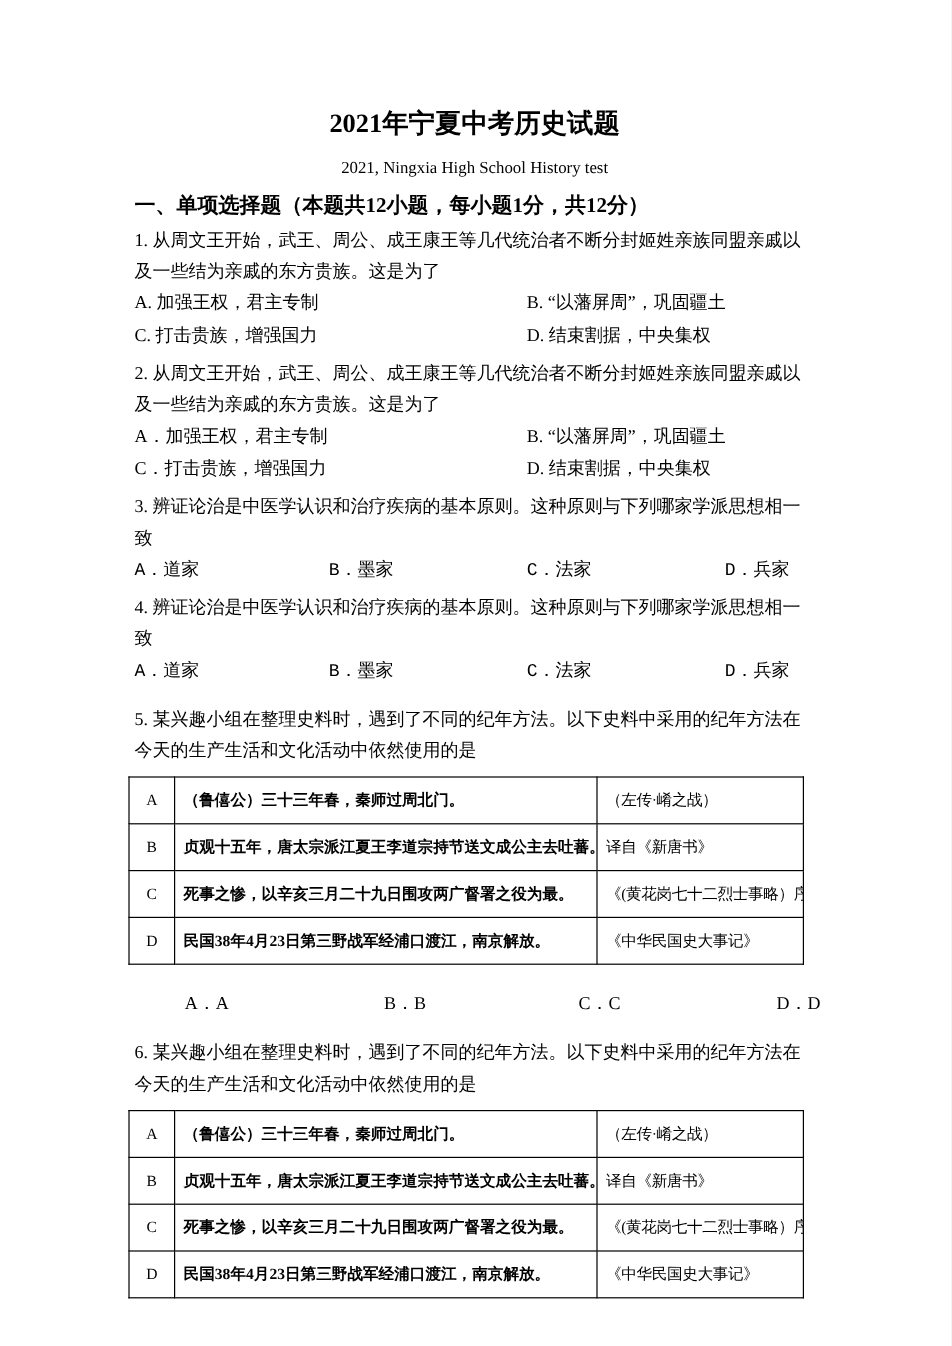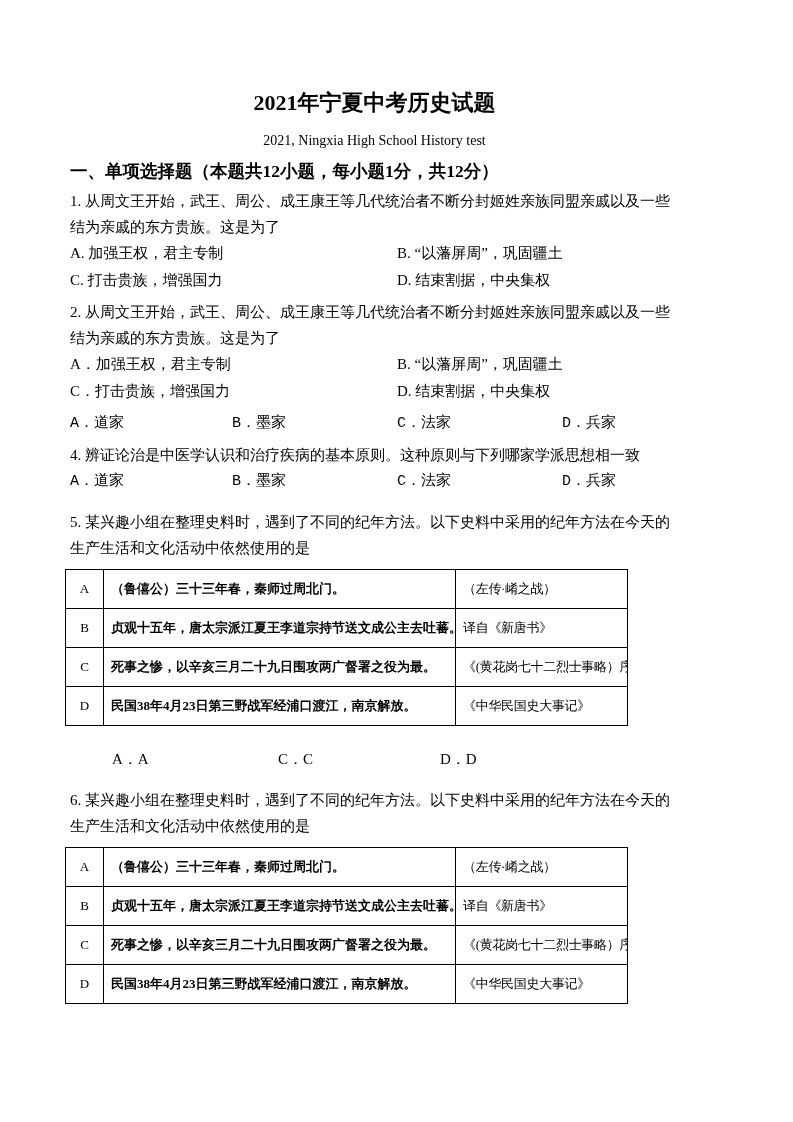--- a/index.html
+++ b/index.html
@@ -4,21 +4,21 @@
 <style>
   * { margin: 0; padding: 0; box-sizing: border-box; }
   html, body { background: #e9e9e9; }
   .page {
     width: 793px;
     height: 1122px;
     margin: 0 auto;
     background: #ffffff;
     color: #000000;
     font-family: "Liberation Serif", "DejaVu Serif", serif;
-    padding: 90px 114px 40px 70px;
+    padding: 90px 114px 40px 112px;
     overflow: hidden;
   }
   .doc-title {
     text-align: center;
     font-size: 22px;
     font-weight: bold;
     line-height: 26px;
   }
   .doc-subtitle {
     text-align: center;
@@ -102,20 +102,21 @@
     <p class="stem">2. 从周文王开始，武王、周公、成王康王等几代统治者不断分封姬姓亲族同盟亲戚以及一些结为亲戚的东方贵族。这是为了</p>
     <div class="options cols-2">
       <span class="option">A．加强王权，君主专制</span>
       <span class="option">B. “以藩屏周”，巩固疆土</span>
       <span class="option">C．打击贵族，增强国力</span>
       <span class="option">D. 结束割据，中央集权</span>
     </div>
   </section>
 
   <section class="question">
+    <p class="stem">3. 辨证论治是中医学认识和治疗疾病的基本原则。这种原则与下列哪家学派思想相一致</p>
     <div class="options cols-4">
       <span class="option">A．道家</span>
       <span class="option">B．墨家</span>
       <span class="option">C．法家</span>
       <span class="option">D．兵家</span>
     </div>
   </section>
 
   <section class="question">
     <p class="stem">4. 辨证论治是中医学认识和治疗疾病的基本原则。这种原则与下列哪家学派思想相一致</p>
@@ -148,20 +149,21 @@
         </tr>
         <tr>
           <td class="cell-label">D</td>
           <td class="cell-text">民国38年4月23日第三野战军经浦口渡江，南京解放。</td>
           <td class="cell-source">《中华民国史大事记》</td>
         </tr>
       </tbody>
     </table>
     <div class="answers">
       <span class="option">A．A</span>
+      <span class="option">B．B</span>
       <span class="option">C．C</span>
       <span class="option">D．D</span>
     </div>
   </section>
 
   <section class="question gap-lg">
     <p class="stem">6. 某兴趣小组在整理史料时，遇到了不同的纪年方法。以下史料中采用的纪年方法在今天的生产生活和文化活动中依然使用的是</p>
     <table class="source-table">
       <tbody>
         <tr>

